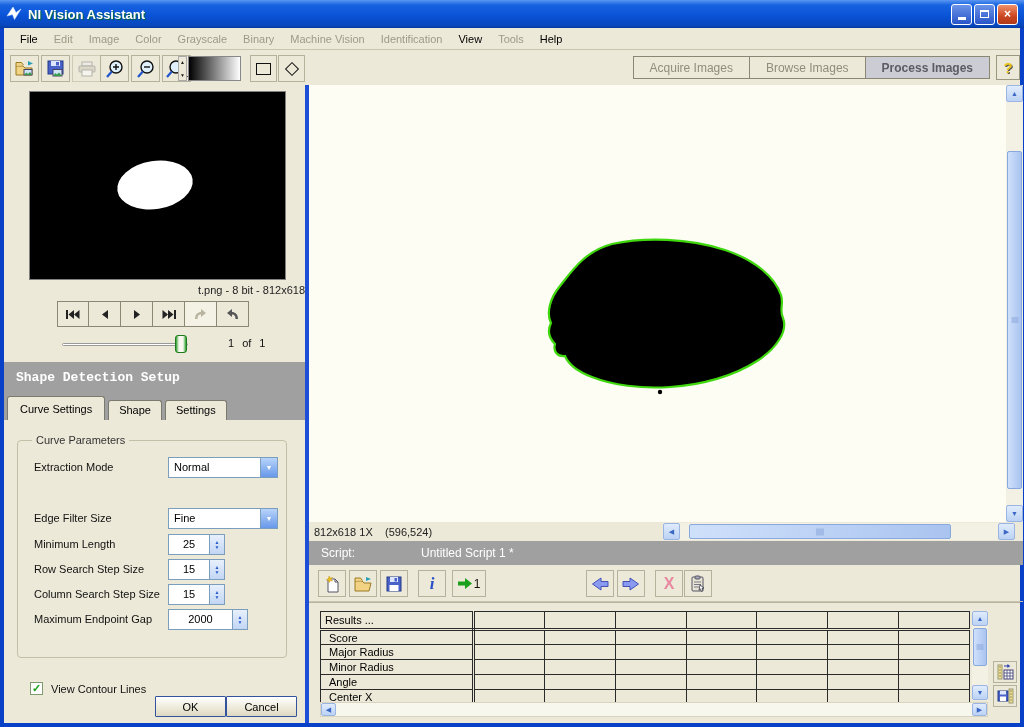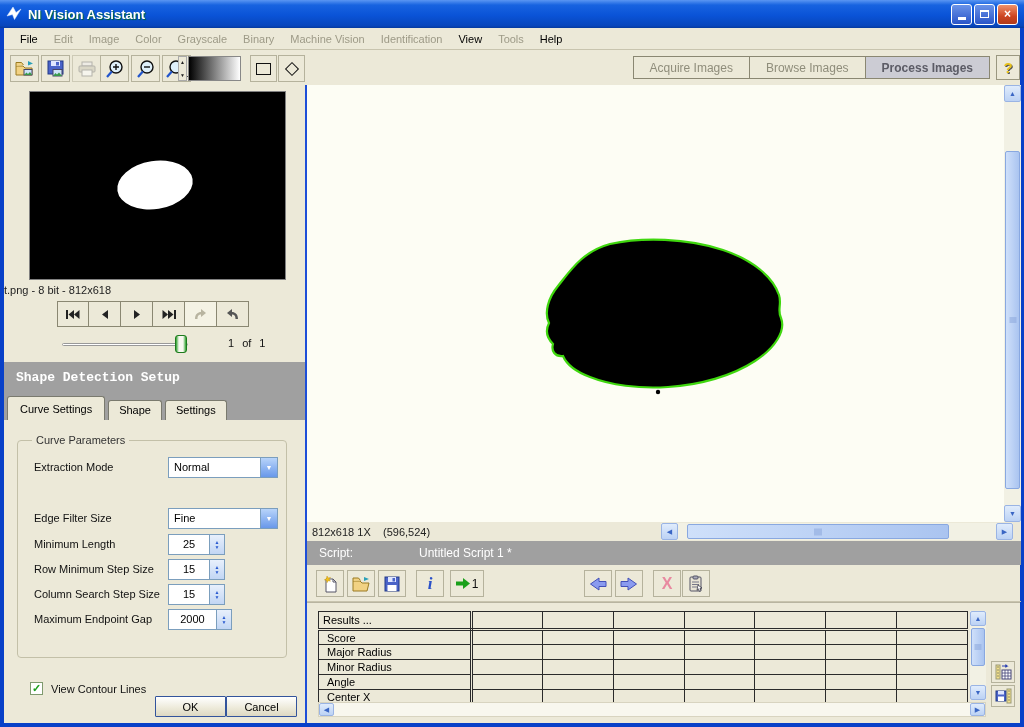--- a/index.html
+++ b/index.html
@@ -39,24 +39,24 @@
   .mode-btn { height:23px; padding:0 16px; font-size:12px; color:#8f8d7b; background:#ece9d8;
     border:1px solid #8a8772; border-left:none; display:flex; align-items:center; }
   .mode-btn:first-child { border-left:1px solid #8a8772; }
   .mode-btn.active { background:#ccccd4; color:#5c5c66; font-weight:bold; }
   .help-btn { position:absolute; top:4px; right:0px; width:24px; height:25px; border:1px solid #9a9780; background:#ece9d8;
     color:#e8c21a; font-weight:bold; font-size:15px; font-family:"Liberation Serif",serif;
     display:flex; align-items:center; justify-content:center; text-shadow:1px 1px 0 #555; }
   
   .content { position:absolute; left:0; right:0; top:57px; bottom:0; }
   .left-panel { position:absolute; left:0; top:0; bottom:0; width:301px; background:#ece9d8; }
-  .right-area { position:absolute; left:301px; right:0; top:0; bottom:0; border-left:2px solid #1d4ed8; background:#ece9d8; }
+  .right-area { position:absolute; left:301px; right:0; top:0; bottom:0; border-left:4px solid #1d4ed8; background:#ece9d8; }
   
   .thumb-frame { position:absolute; left:25px; top:6px; width:257px; height:189px; background:#000; border:1px solid #808080; }
-  .thumb-caption { position:absolute; left:0; top:199px; width:100%; text-align:left; font-size:11px; color:#222; }
+  .thumb-caption { position:absolute; left:0; top:199px; width:100%; text-align:right; font-size:11px; color:#222; }
   .nav-row { position:absolute; left:53px; top:216px; display:flex; }
   .nav-btn { width:32px; height:26px; border:1px solid #8a8772; border-left:none; background:#ece9d8;
     display:flex; align-items:center; justify-content:center; }
   .nav-btn:first-child { border-left:1px solid #8a8772; }
   .nav-btn.dis { background:#f4f2e4; }
   .slider-row { position:absolute; left:58px; top:250px; width:230px; height:18px; }
   .slider-track { position:absolute; left:0; top:8px; width:126px; height:3px; background:#fff; border:1px solid #999; border-radius:2px; }
   .slider-thumb { position:absolute; left:113px; top:0; width:12px; height:18px; background:linear-gradient(90deg,#2ca02c,#f8f8f0 30%,#f8f8f0 70%,#2ca02c); border:1px solid #1c7a1c; border-radius:3px; }
   .page-count { position:absolute; left:166px; top:2px; font-size:11px; color:#111; display:flex; gap:8px; }
   .setup-hdr-block { position:absolute; left:0; top:277px; width:100%; height:58px; background:#a0a0a0; }
@@ -304,42 +304,42 @@
             <span class="flabel">Minimum Length</span>
             <div class="spin">
               <span class="spin-val">25</span>
               <span class="spin-btns">
                   <span>▲</span>
                   <span>▼</span>
                 </span>
             </div>
           </div>
           <div class="frow" style="top:118px">
-            <span class="flabel">Row Minimum Step Size</span>
+            <span class="flabel">Row Search Step Size</span>
             <div class="spin">
               <span class="spin-val">15</span>
               <span class="spin-btns">
                   <span>▲</span>
                   <span>▼</span>
                 </span>
             </div>
           </div>
           <div class="frow" style="top:143px">
             <span class="flabel">Column Search Step Size</span>
             <div class="spin">
               <span class="spin-val">15</span>
               <span class="spin-btns">
                   <span>▲</span>
                   <span>▼</span>
                 </span>
             </div>
           </div>
           <div class="frow" style="top:168px">
             <span class="flabel">Maximum Endpoint Gap</span>
-            <div class="spin" style="width:64px">
+            <div class="spin" style="width:80px">
               <span class="spin-val">2000</span>
               <span class="spin-btns">
                   <span>▲</span>
                   <span>▼</span>
                 </span>
             </div>
           </div>
         </div>
 
         <div class="chk-row">

